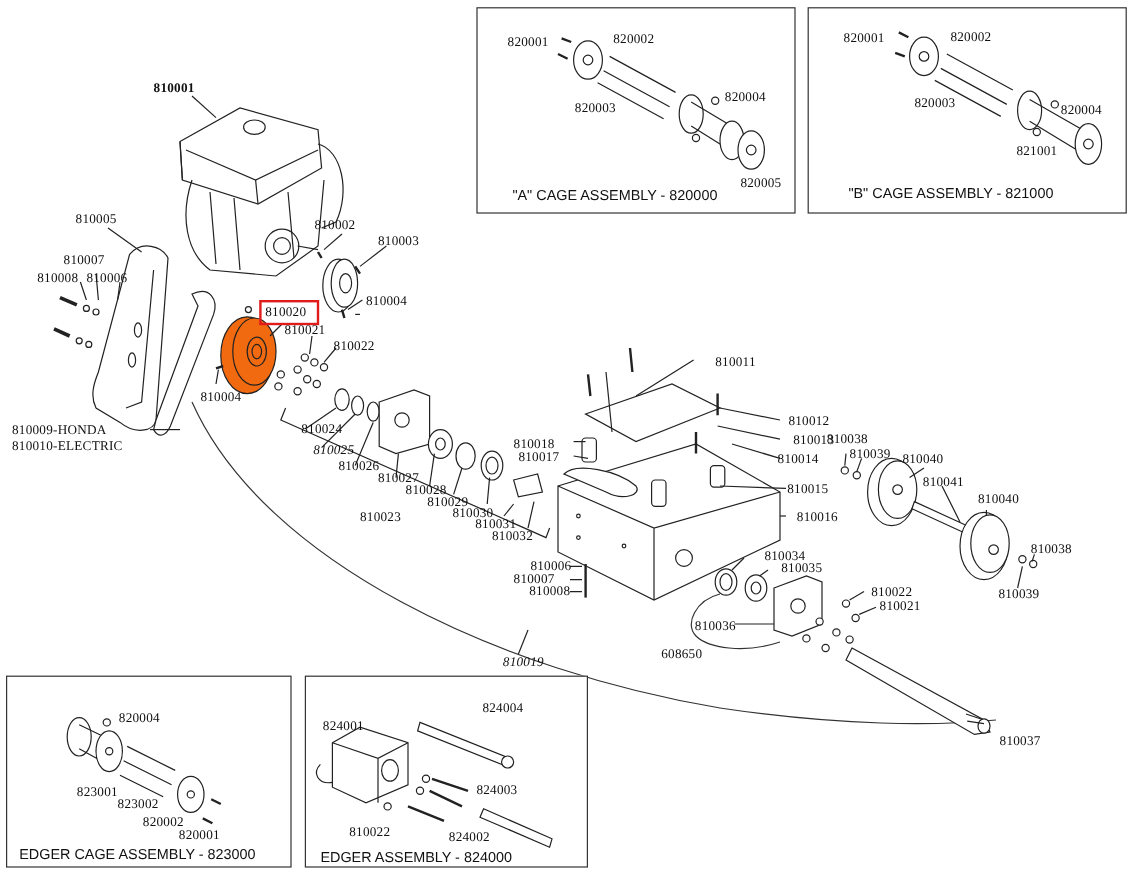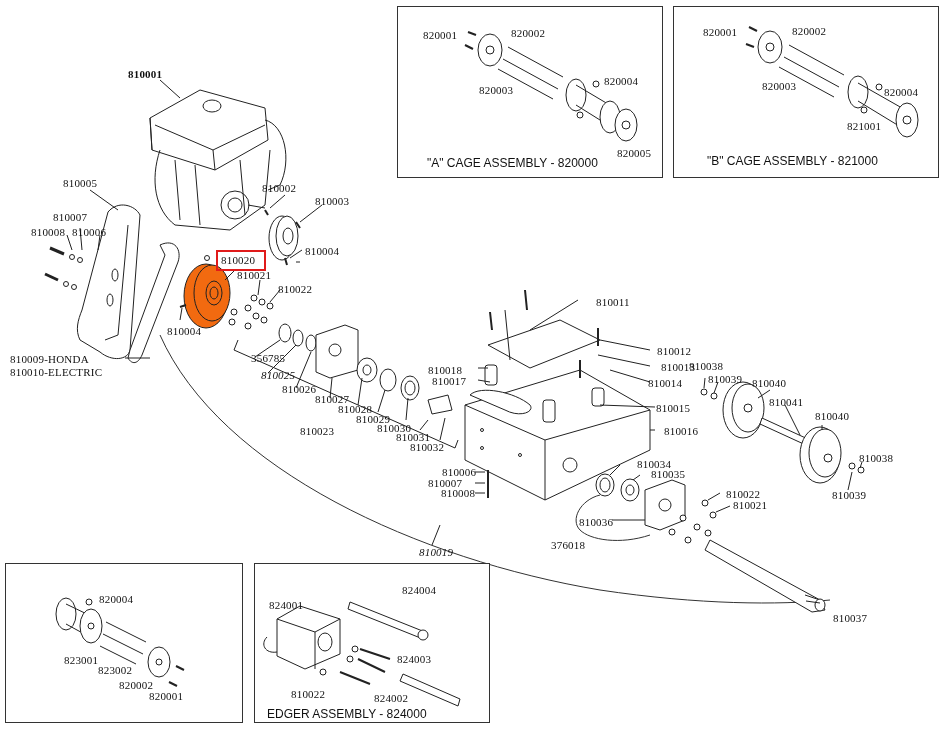--- a/index.html
+++ b/index.html
@@ -212,21 +212,21 @@
 <div class="lbl part" style="left:53px;top:211px;">810007</div>
 <div class="lbl part" style="left:31px;top:226px;">810008</div>
 <div class="lbl part" style="left:72px;top:226px;">810006</div>
 <div class="lbl part" style="left:10px;top:353px;">810009-HONDA</div>
 <div class="lbl part" style="left:10px;top:366px;">810010-ELECTRIC</div>
 
 <div class="highlight" style="left:216px;top:250px;width:46px;height:17px;"></div>
 <div class="lbl part" style="left:221px;top:254px;">810020</div>
 <div class="lbl part" style="left:237px;top:269px;">810021</div>
 <div class="lbl part" style="left:278px;top:283px;">810022</div>
-<div class="lbl part" style="left:251px;top:352px;">356785</div>
+<div class="lbl part" style="left:251px;top:352px;">810024</div>
 <div class="lbl part" style="left:261px;top:369px;font-style:italic;">810025</div>
 <div class="lbl part" style="left:282px;top:383px;">810026</div>
 <div class="lbl part" style="left:315px;top:393px;">810027</div>
 <div class="lbl part" style="left:338px;top:403px;">810028</div>
 <div class="lbl part" style="left:356px;top:413px;">810029</div>
 <div class="lbl part" style="left:377px;top:422px;">810030</div>
 <div class="lbl part" style="left:396px;top:431px;">810031</div>
 <div class="lbl part" style="left:410px;top:441px;">810032</div>
 <div class="lbl part" style="left:300px;top:425px;">810023</div>
 
@@ -239,21 +239,21 @@
 <div class="lbl part" style="left:428px;top:364px;">810018</div>
 <div class="lbl part" style="left:432px;top:375px;">810017</div>
 
 <div class="lbl part" style="left:442px;top:466px;">810006</div>
 <div class="lbl part" style="left:428px;top:477px;">810007</div>
 <div class="lbl part" style="left:441px;top:487px;">810008</div>
 
 <div class="lbl part" style="left:637px;top:458px;">810034</div>
 <div class="lbl part" style="left:651px;top:468px;">810035</div>
 <div class="lbl part" style="left:579px;top:516px;">810036</div>
-<div class="lbl part" style="left:551px;top:539px;">376018</div>
+<div class="lbl part" style="left:551px;top:539px;">608650</div>
 <div class="lbl part" style="left:726px;top:488px;">810022</div>
 <div class="lbl part" style="left:733px;top:499px;">810021</div>
 <div class="lbl part" style="left:419px;top:546px;font-style:italic;">810019</div>
 <div class="lbl part" style="left:833px;top:597px;margin-top:15px;">810037</div>
 
 <div class="lbl part" style="left:689px;top:360px;">810038</div>
 <div class="lbl part" style="left:708px;top:373px;">810039</div>
 <div class="lbl part" style="left:752px;top:377px;">810040</div>
 <div class="lbl part" style="left:769px;top:396px;">810041</div>
 <div class="lbl part" style="left:815px;top:410px;">810040</div>
@@ -313,20 +313,21 @@
     <ellipse cx="153" cy="98" rx="11" ry="15" fill="#fff"></ellipse>
         <circle cx="153" cy="98" r="3"></circle>
     <path d="M170,102 L178,106 M163,118 L171,122" stroke-width="2"></path>
     <circle cx="83" cy="38" r="3"></circle>
   </svg>
   <div class="lbl" style="left:93px;top:29px;">820004</div>
   <div class="lbl" style="left:58px;top:90px;">823001</div>
   <div class="lbl" style="left:92px;top:100px;">823002</div>
   <div class="lbl" style="left:113px;top:115px;">820002</div>
   <div class="lbl" style="left:143px;top:126px;">820001</div>
+  <div class="box-title" style="left:10px;top:141px;">EDGER CAGE ASSEMBLY - 823000</div>
 </div>
 
 <div class="box" style="left:254px;top:563px;width:234px;height:158px;">
   <svg width="234" height="158" viewBox="0 0 234 158" fill="none" stroke="#222">
     <path d="M22,55 L45,42 L85,55 L85,90 L50,105 L22,92 Z" fill="#fff"></path>
     <path d="M22,55 L60,68 L85,55 M60,68 L60,105"></path>
     <ellipse cx="70" cy="78" rx="7" ry="9"></ellipse>
     <path d="M12,73 C5,80 10,90 22,88"></path>
     <path d="M95,38 L170,68 L168,75 L93,45 Z" fill="#fff"></path>
     <circle cx="168" cy="71" r="5" fill="#fff"></circle>

